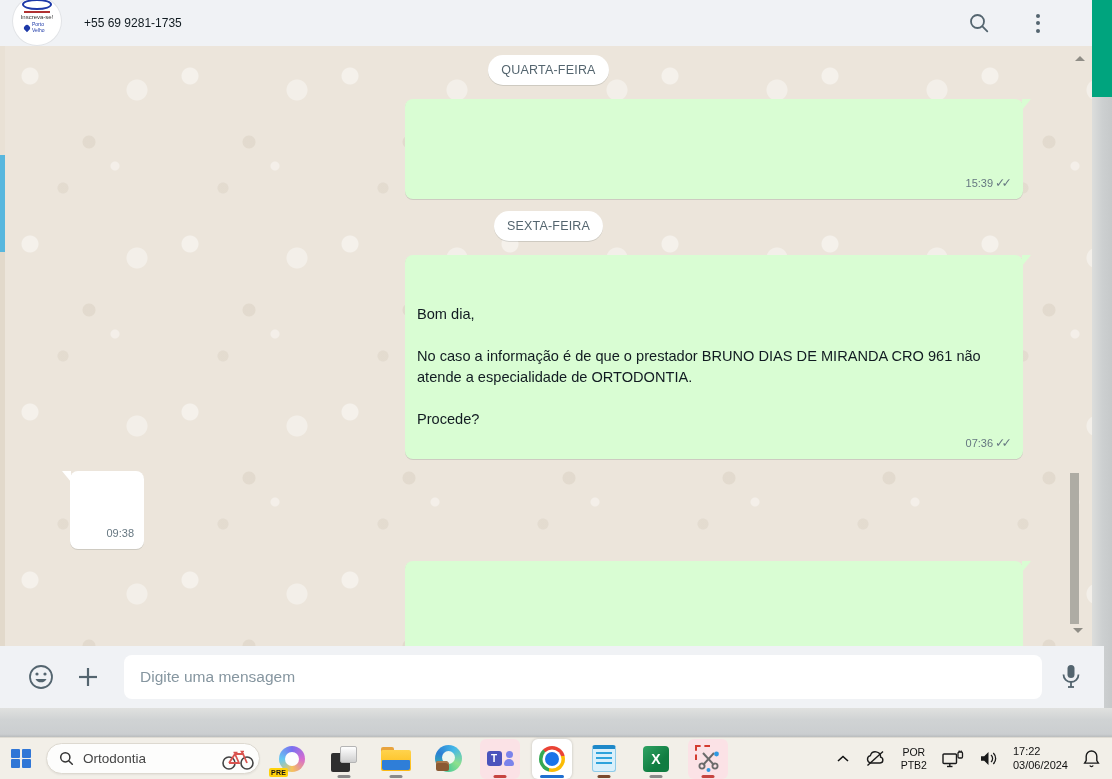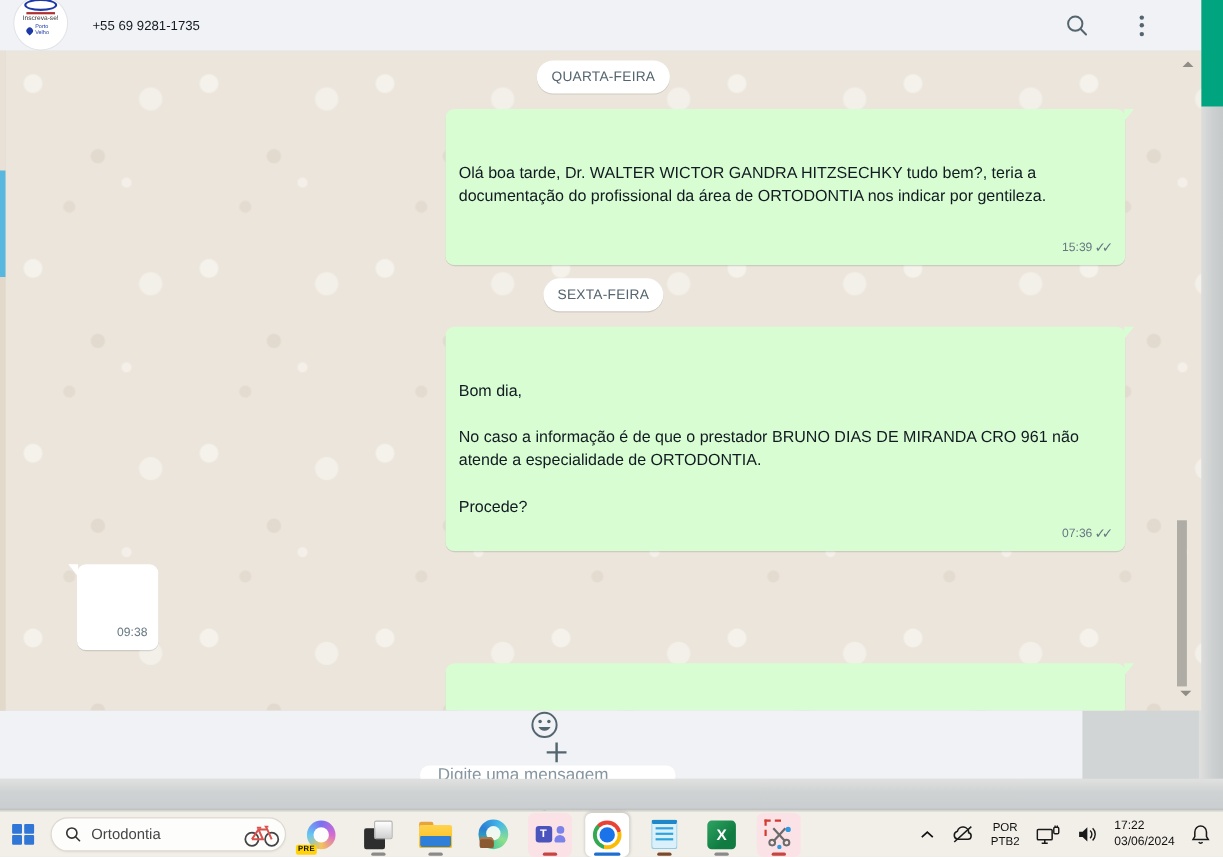--- a/index.html
+++ b/index.html
@@ -60,22 +60,22 @@
   .ticks { letter-spacing:-4px; font-size:12.5px; padding-right:5px; color:#667781; }
 
   
   .scroll-thumb { position:absolute; left:1070px; top:473px; width:9px; height:151px; background:#aeaca4; }
   .scroll-arrow-top { position:absolute; left:1075px; top:56px; width:0; height:0;
        border-left:5px solid transparent; border-right:5px solid transparent; border-bottom:5px solid #8f8d86; }
   .scroll-arrow-bottom { position:absolute; left:1073px; top:628px; width:0; height:0;
        border-left:5px solid transparent; border-right:5px solid transparent; border-top:5px solid #8f8d86; }
 
   
-  .composer { position:absolute; left:0; top:646px; width:984px; height:62px; background:#f0f2f5;
-              display:flex; align-items:center; padding:0 22px 0 28px;flex-direction:column; }
+  .composer { position:absolute; left:0; top:646px; width:1104px; height:62px; background:#f0f2f5;
+              display:flex; align-items:center; padding:0 22px 0 28px; }
   .comp-icon { display:flex; align-items:center; justify-content:center; cursor:pointer; }
   .plus-icon { margin-left:22px; }
   .msg-input { flex:1; height:44px; border:none; border-radius:8px; background:#fff; margin:0 18px 0 24px;
                padding:0 16px; font-size:15.5px; color:#111b21; outline:none; font-family:"Liberation Sans",sans-serif; }
   .msg-input::placeholder { color:#8696a0; }
 
   
   .desktop-strip { position:absolute; left:0; top:708px; width:1112px; height:29px;
                    background:linear-gradient(180deg,#e0e1df 0%,#d0d3d4 40%,#cbced0 90%,#b9bcbd 100%); }
 
@@ -183,21 +183,20 @@
   </div>
   <div class="green-strip"></div>
   <div class="right-strip"></div>
 
   <div class="chat">
 
     <div class="chip">QUARTA-FEIRA</div>
 
     <div class="bubble out meta-block">
       <span class="tail"></span>
-      <span>Olá boa tarde, Dr. WALTER WICTOR GANDRA HITZSECHKY tudo bem?, teria a documentação do profissional da área de ORTODONTIA nos indicar por gentileza.</span>
       <span class="meta">
         <span>15:39</span>
         <span class="ticks">✓✓</span>
       </span>
     </div>
 
     <div class="chip">SEXTA-FEIRA</div>
 
     <div class="bubble out">
       <span class="tail"></span>

